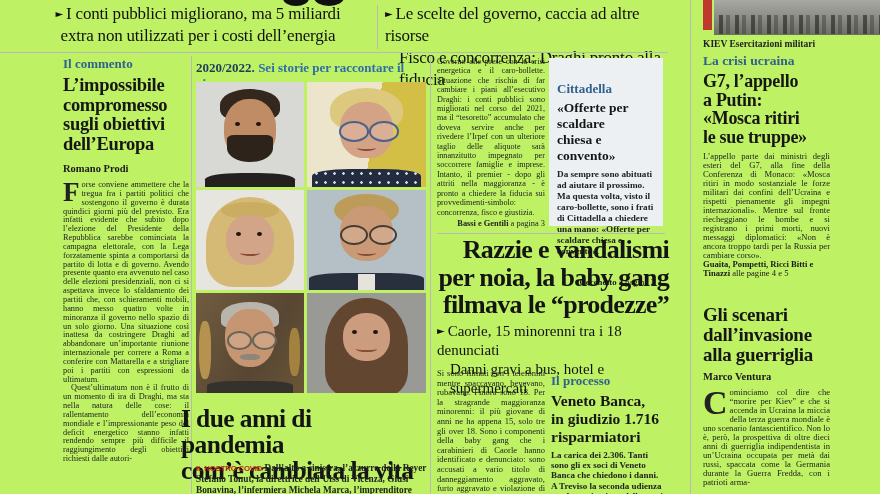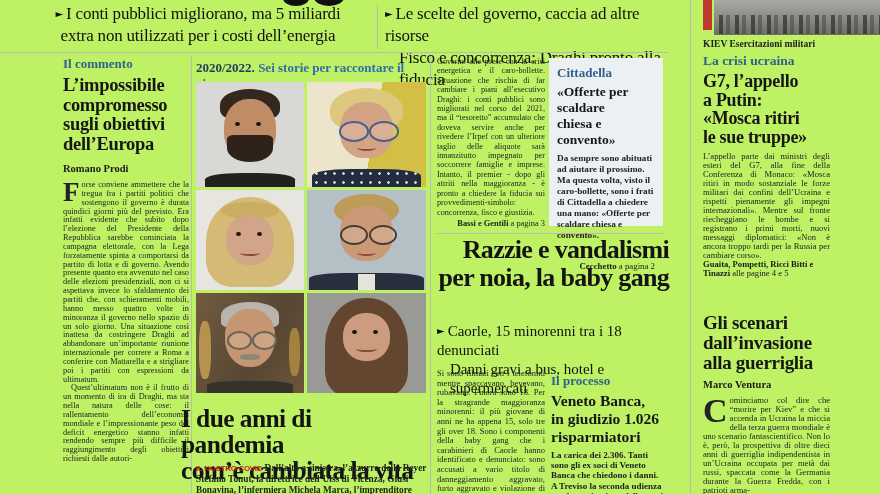--- a/index.html
+++ b/index.html
@@ -100,21 +100,21 @@
 
   .pan-title{left:181px;top:406px;width:236px;font-size:25.5px;line-height:26px;font-weight:bold;letter-spacing:-0.6px;color:#141414;}
   .pan-cap{left:196px;top:463px;width:236px;font-size:9.3px;line-height:11px;font-weight:bold;color:#222;text-align:left;}
   .cap-label{color:#c4231b;font-family:"Liberation Sans",sans-serif;font-size:7.8px;letter-spacing:-0.2px;}
 
   
   .governo{left:437px;top:57px;width:108px;font-size:8.2px;line-height:9.4px;text-align:justify;color:#222;}
   .governo .byline{margin-top:2px;font-size:8.4px;}
 
   
-  .citta{left:549px;top:58px;width:114px;height:168px;background:#edf0f3;box-sizing:border-box;padding:7px 8px;}
+  .citta{left:549px;top:58px;width:114px;height:168px;background:#edf0f3;box-sizing:border-box;padding:23px 8px;}
   .citta .kicker{font-size:13px;}
   .ct-title{margin-top:3px;font-size:13.5px;line-height:16px;font-weight:bold;color:#161616;}
   .ct-body{margin-top:5px;font-size:9.2px;line-height:11px;font-weight:bold;color:#222;text-align:left;}
   .ct-byline{margin-top:20px;font-size:8.8px;text-align:right;}
 
   
   .razzie-title{left:437px;top:236px;width:232px;font-size:26px;line-height:27.5px;font-weight:bold;letter-spacing:-0.7px;color:#141414;text-align:right;}
   .razzie-sub{left:437px;top:321px;width:232px;font-size:15px;line-height:19px;color:#111;}
   .razzie-sub .l2{padding-left:13px;}
   .razzie-body{left:437px;top:369px;width:108px;font-size:8.5px;line-height:9.6px;text-align:justify;color:#222;}
@@ -125,21 +125,21 @@
   .pr-body{margin-top:4px;font-size:9px;line-height:10.2px;font-weight:bold;text-align:left;color:#222;}
 
   
   .ucraina{left:703px;top:53px;width:127px;}
   .uk-title{margin-top:3px;font-size:18px;line-height:18.5px;font-weight:bold;letter-spacing:-0.3px;color:#161616;}
   .uk-body{margin-top:6px;font-size:8.6px;line-height:9px;text-align:justify;color:#222;}
   .uk-byline{font-size:8.6px;line-height:9px;font-weight:bold;text-align:left;}
   .uk-byline .rest{font-weight:normal;}
 
   .analisi{left:703px;top:294px;width:127px;}
-  .an-title{margin-top:19px;font-size:19px;line-height:20px;font-weight:bold;letter-spacing:-0.3px;color:#161616;}
+  .an-title{margin-top:11px;font-size:19px;line-height:20px;font-weight:bold;letter-spacing:-0.3px;color:#161616;}
   .an-author{margin-top:6px;font-weight:bold;font-size:10.5px;}
   .an-body{margin-top:6px;font-size:8.6px;line-height:9px;text-align:justify;color:#222;}
   .an-body .dropcap{font-size:34px;line-height:29px;}
 </style>
 </head>
 <body>
 
 <div id="page">
 
   <div class="blob" style="left:283px;top:-9px;width:26px;height:15px;"></div>
@@ -256,32 +256,33 @@
     </div>
     <div class="ct-body">Da sempre sono abituati ad aiutare il prossimo. Ma questa volta, visto il caro-bollette, sono i frati di Cittadella a chiedere una mano: «Offerte per scaldare chiesa e convento».</div>
     <div class="ct-byline">
       <span class="b">Cecchetto</span><span> a pagina 2</span>
     </div>
   </div>
 
   <div class="abs razzie-title">
     <div>Razzie e vandalismi</div>
     <div>per noia, la baby gang</div>
+    <div>filmava le “prodezze”</div>
   </div>
   <div class="abs razzie-sub">
     <div><span class="arrow">►</span><span>Caorle, 15 minorenni tra i 18 denunciati</span></div>
     <div class="l2">Danni gravi a bus, hotel e supermercati</div>
   </div>
   <div class="abs razzie-body">Si sono filmati con i telefonini mentre spaccavano, bevevano, rubavano. Finora sono 18. Per la stragrande maggioranza minorenni: il più giovane di anni ne ha appena 15, solo tre gli over 18. Sono i componenti della baby gang che i carabinieri di Caorle hanno identificato e denunciato: sono accusati a vario titolo di danneggiamento aggravato, furto aggravato e violazione di domicilio in concorso e in continuazione. Incursioni notturne</div>
 
   <div class="abs processo">
     <div class="kicker">Il processo</div>
     <div class="pr-title">
       <div>Veneto Banca,</div>
-      <div>in giudizio 1.026</div>
+      <div>in giudizio 1.716</div>
       <div>risparmiatori</div>
     </div>
     <div class="pr-body">La carica dei 2.306. Tanti sono gli ex soci di Veneto Banca che chiedono i danni. A Treviso la seconda udienza con la costituzione delle parti civili contro i</div>
   </div>
 
   <div class="abs ucraina">
     <div class="kicker" style="font-size:13.5px;">La crisi ucraina</div>
     <div class="uk-title">
       <div>G7, l’appello</div>
       <div>a Putin:</div>

